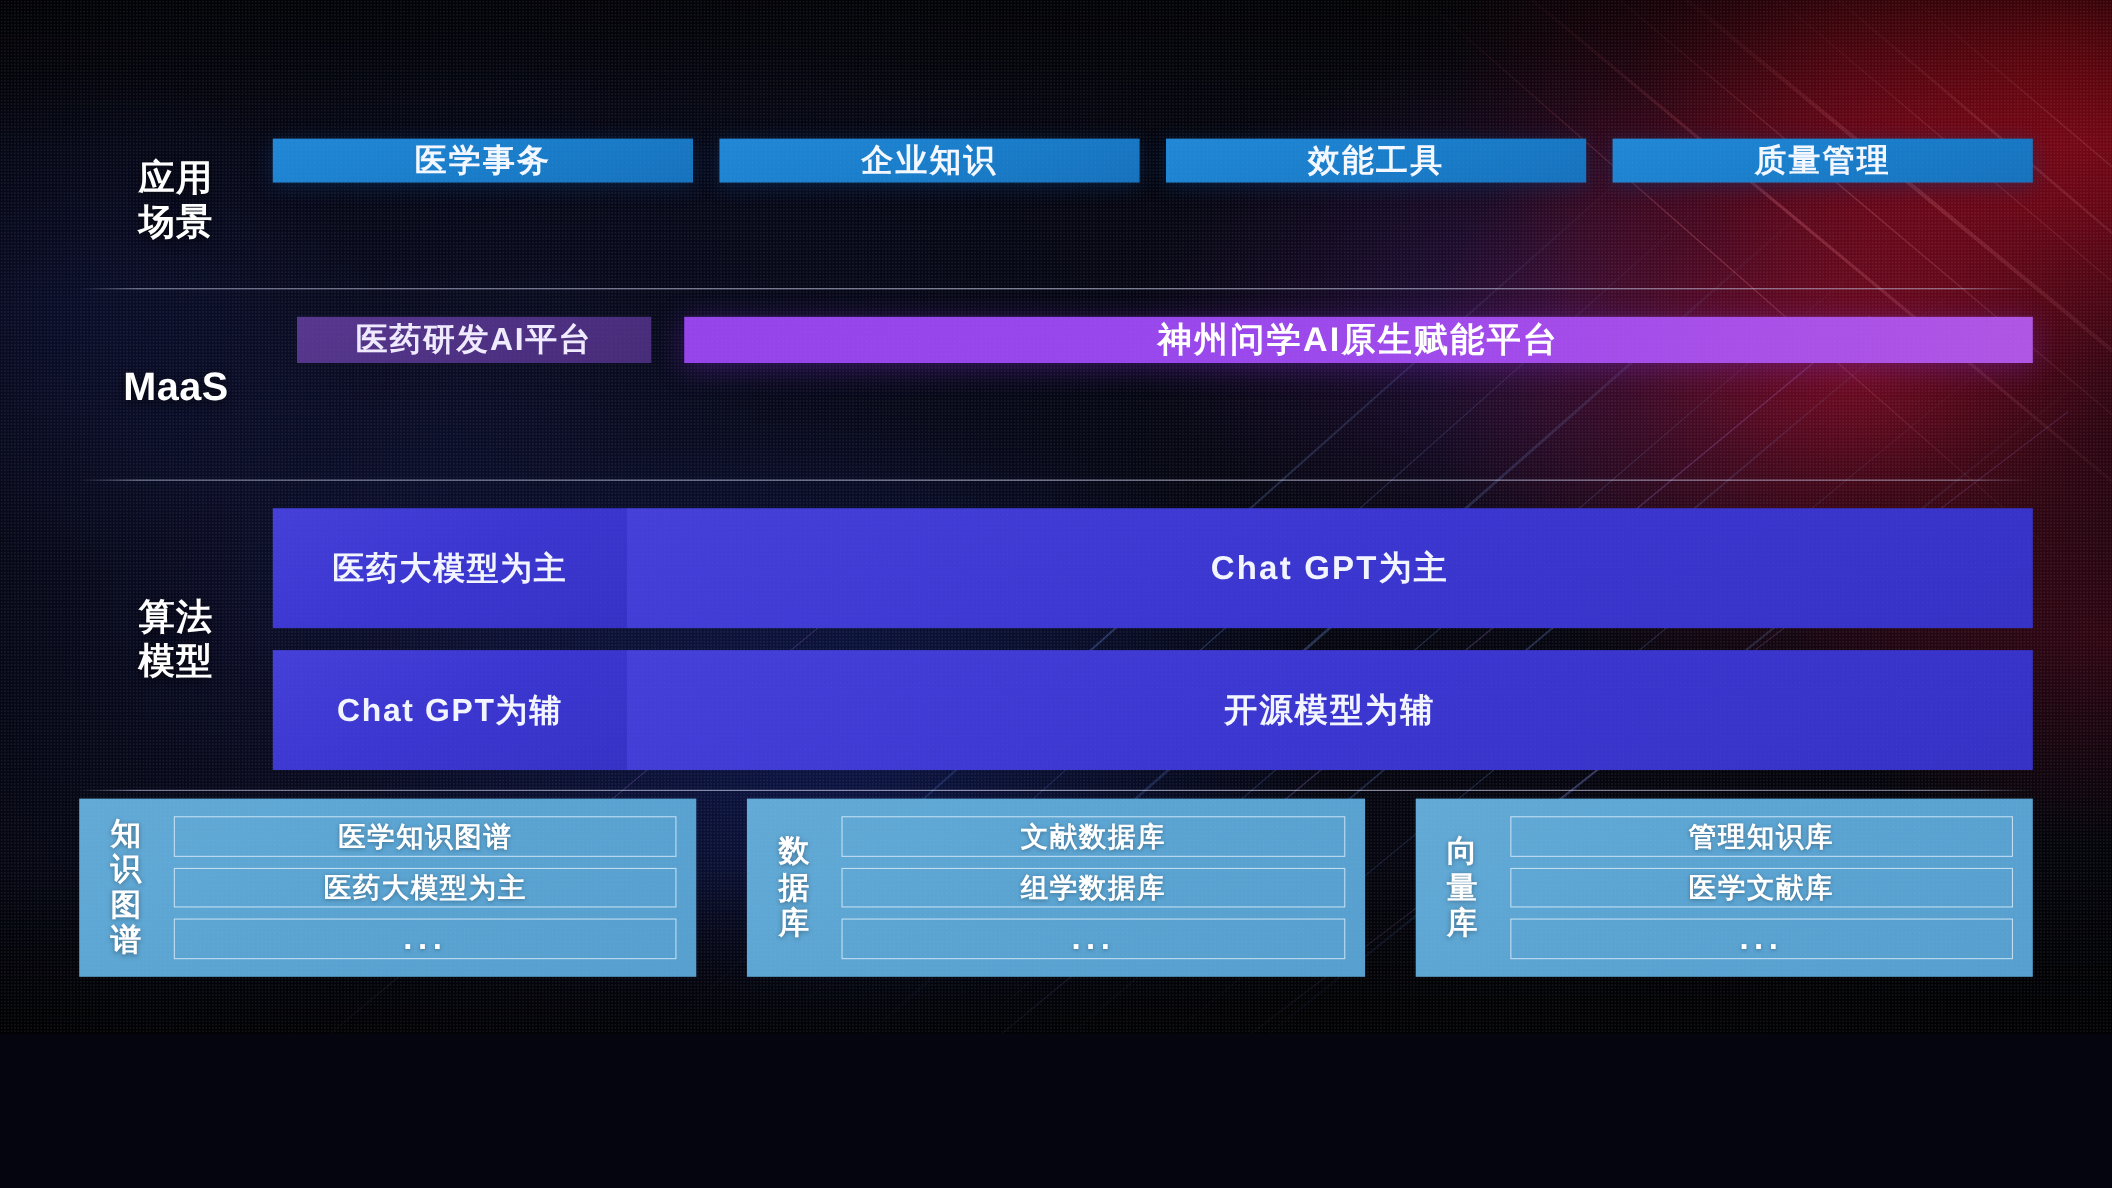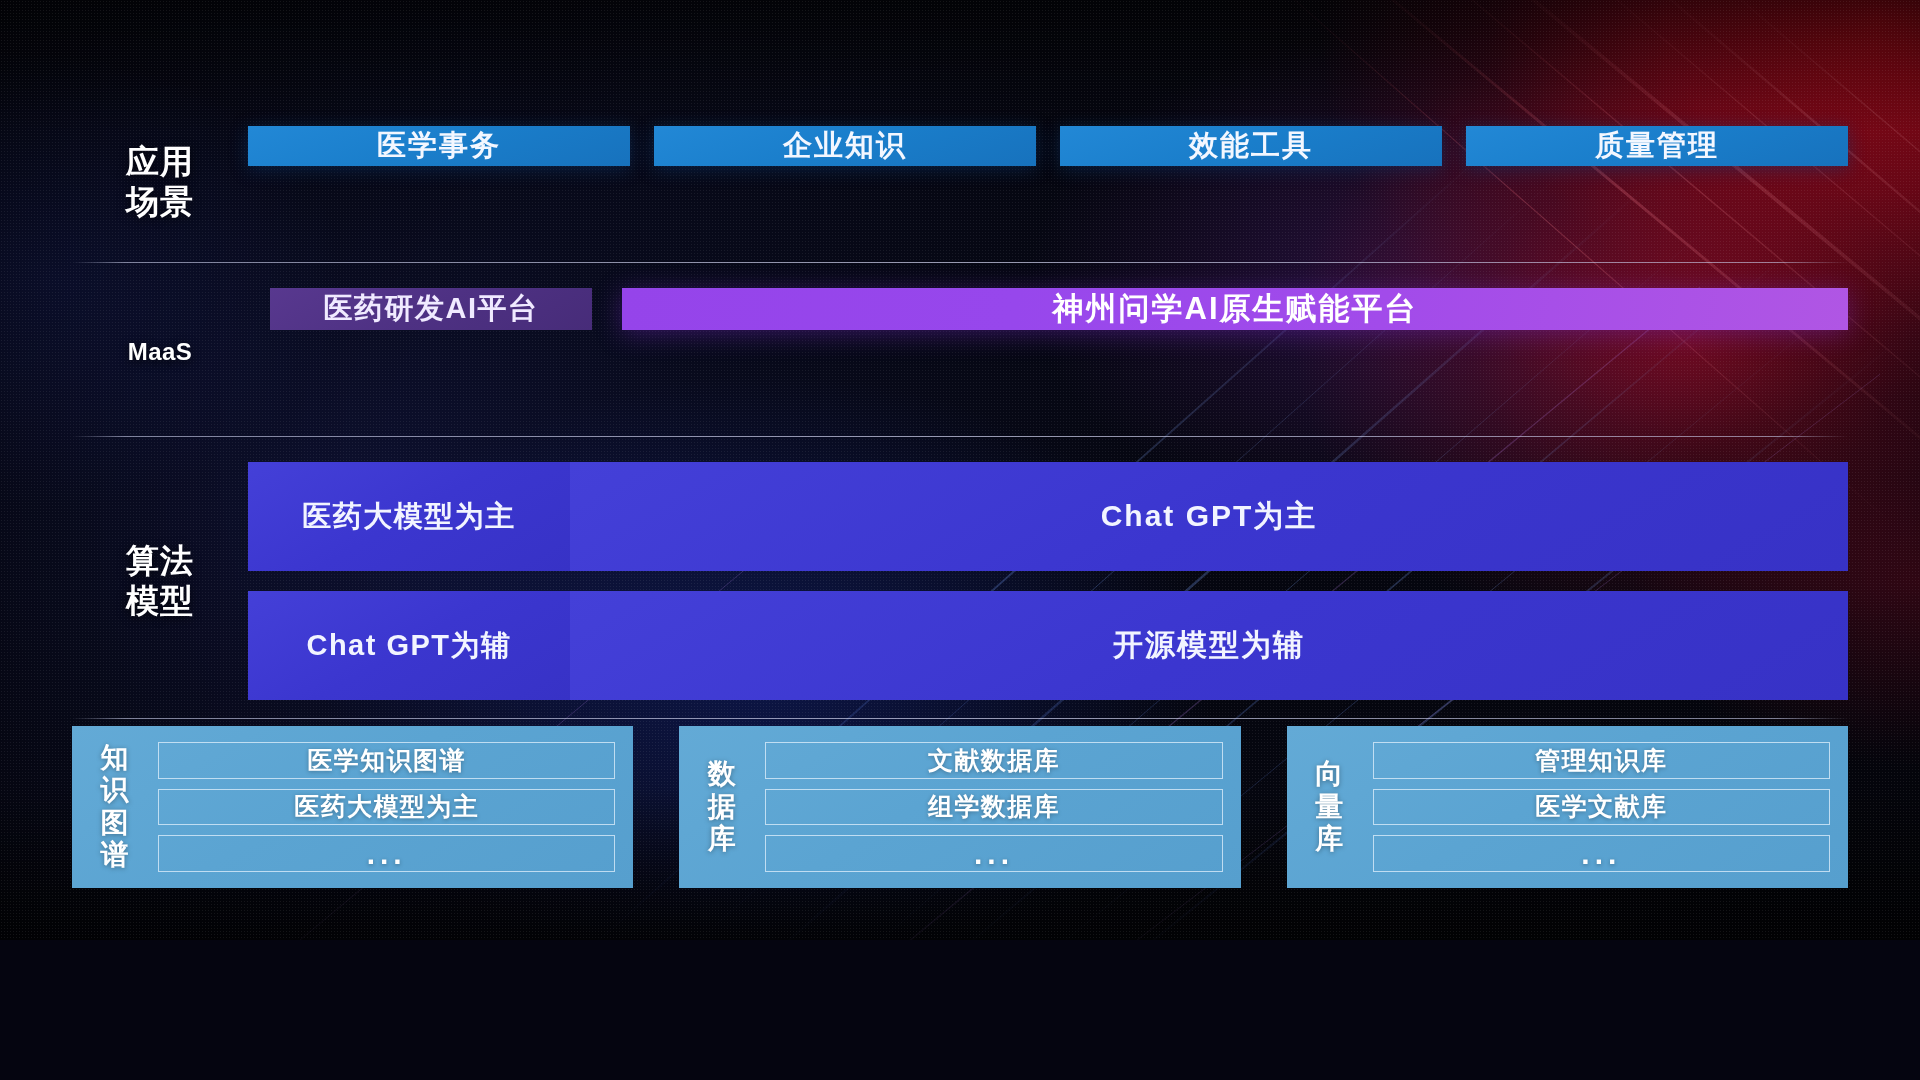--- a/index.html
+++ b/index.html
@@ -75,21 +75,21 @@
     width:176px; flex:0 0 176px;
     display:flex; flex-direction:column;
     align-items:center; justify-content:center;
     color:#ffffff;
     font-weight:bold;
     font-size:33px;
     line-height:1.22;
     letter-spacing:1px;
     text-shadow:0 2px 10px rgba(0,0,0,0.7);
   }
-  .rowlabel.latin { font-size:24px; letter-spacing:0.5px; }
+  .rowlabel.latin { font-size:36px; letter-spacing:0.5px; }
 
   .rowbody { flex:1; display:flex; flex-direction:column; gap:20px; }
 
   .divider {
     position:absolute; left:72px; right:72px; height:1px;
     background:linear-gradient(90deg, rgba(190,195,225,0.0) 0%, rgba(196,200,228,0.62) 3%, rgba(206,208,235,0.72) 50%, rgba(200,202,232,0.6) 96%, rgba(190,195,225,0.0) 100%);
   }
 
   
   #row-scenarios { top:126px; height:112px; }

